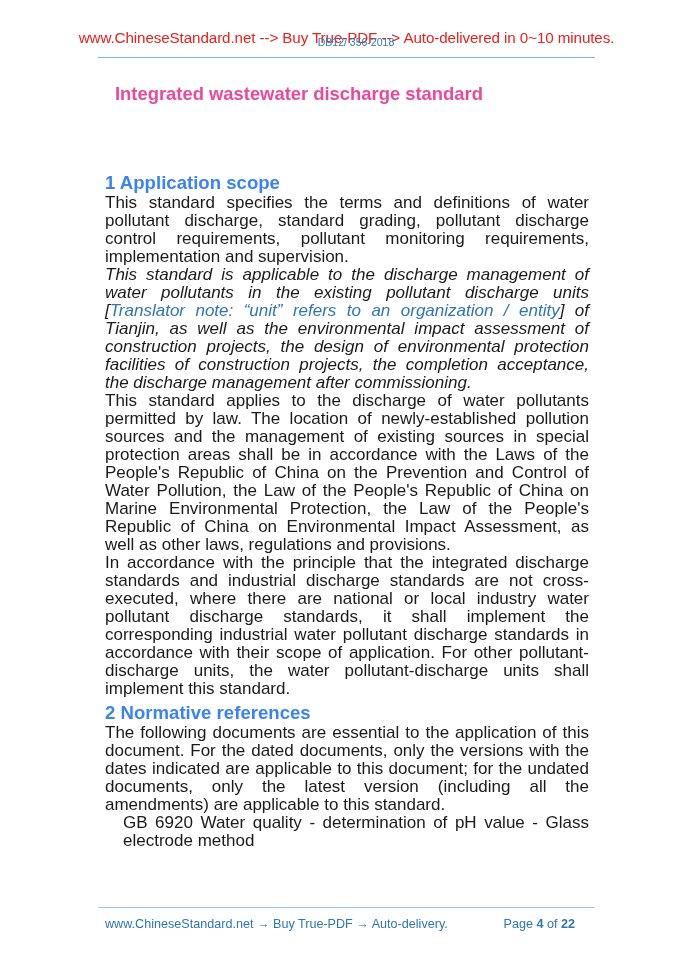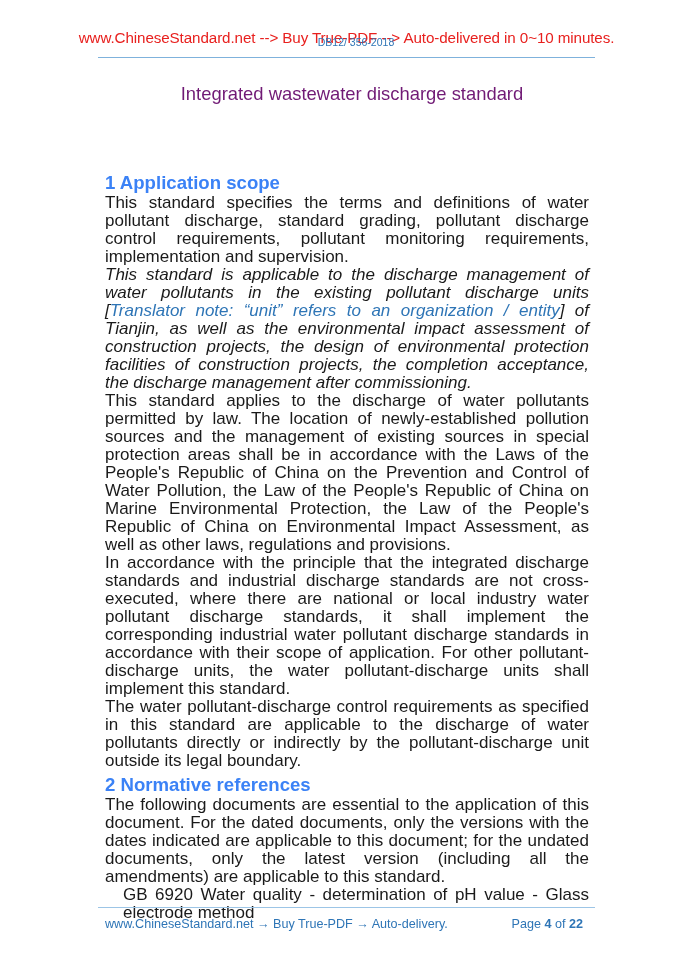--- a/index.html
+++ b/index.html
@@ -51,26 +51,26 @@
       border-top: 1px solid #7fb2dc;
     }
     
     .content {
       position: absolute;
       left: 105px;
       top: 80px;
       width: 484px;
     }
     .doc-title {
-      text-align: center;
-      font-weight: normal;
+      text-align: left;
+      font-weight: bold;
       font-size: 18.4px;
       line-height: 22px;
       margin: 3px 0 0 0;
-      color: #701a75;
+      color: #ec4899;
       padding-left: 10px;
     }
     .section-heading {
       font-weight: bold;
       font-size: 18.6px;
       line-height: 22px;
       color: #3b82f6;
       margin: 0;
     }
     .h1-scope { margin-top: 67px; }
@@ -114,21 +114,21 @@
       line-height: 16px;
       color: #2e75b6;
       white-space: nowrap;
     }
     .footer-link {
       color: #2e75b6;
       cursor: pointer;
     }
     .footer-pager {
       position: absolute;
-      right: 6px;
+      right: 14px;
       top: 0;
       text-align: center;
     }
     .footer-pager b {
       font-weight: bold;
     }
   </style>
 </head>
 <body>
 
@@ -144,21 +144,20 @@
     <h2 class="section-heading h1-scope">1 Application scope</h2>
 
     <p class="para p1">This standard specifies the terms and definitions of water pollutant discharge, standard grading, pollutant discharge control requirements, pollutant monitoring requirements, implementation and supervision.</p>
 
     <p class="para p2"><span>This standard is applicable to the discharge management of water pollutants in the existing pollutant discharge units [</span><span class="translator-note">Translator note: “unit” refers to an organization / entity</span><span>] of Tianjin, as well as the environmental impact assessment of construction projects, the design of environmental protection facilities of construction projects, the completion acceptance, the discharge management after commissioning.</span></p>
 
     <p class="para p3">This standard applies to the discharge of water pollutants permitted by law. The location of newly-established pollution sources and the management of existing sources in special protection areas shall be in accordance with the Laws of the People's Republic of China on the Prevention and Control of Water Pollution, the Law of the People's Republic of China on Marine Environmental Protection, the Law of the People's Republic of China on Environmental Impact Assessment, as well as other laws, regulations and provisions.</p>
 
     <p class="para p4">In accordance with the principle that the integrated discharge standards and industrial discharge standards are not cross-executed, where there are national or local industry water pollutant discharge standards, it shall implement the corresponding industrial water pollutant discharge standards in accordance with their scope of application. For other pollutant-discharge units, the water pollutant-discharge units shall implement this standard.</p>
 
-    <p class="para p5">The water pollutant-discharge control requirements as specified in this standard are applicable to the discharge of water pollutants directly or indirectly by the pollutant-discharge unit outside its legal boundary.</p>
 
     <h2 class="section-heading h2-normative">2 Normative references</h2>
 
     <p class="para p6">The following documents are essential to the application of this document. For the dated documents, only the versions with the dates indicated are applicable to this document; for the undated documents, only the latest version (including all the amendments) are applicable to this standard.</p>
 
     <p class="para p-ref">GB 6920 Water quality - determination of pH value - Glass electrode method</p>
   </div>
 
   <div class="footer-rule"></div>
   <div class="footer">

